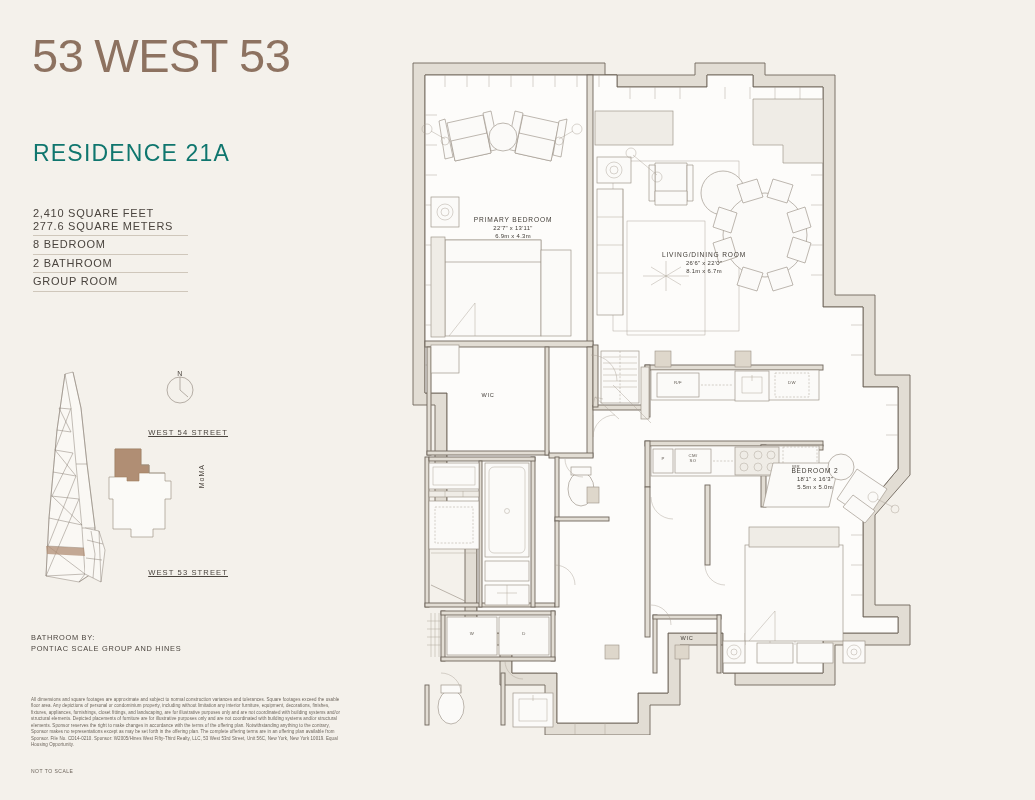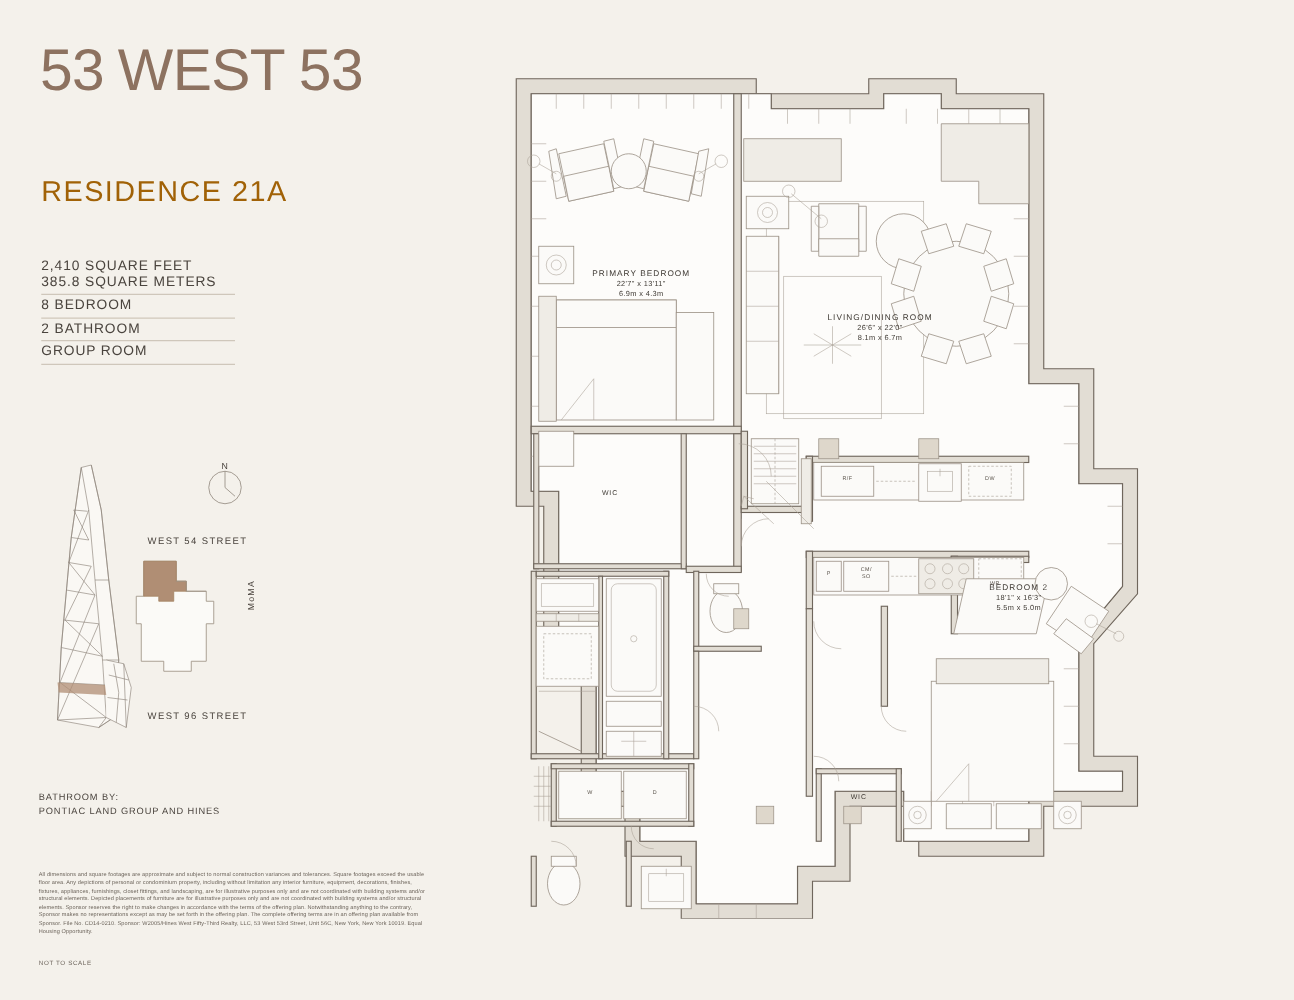--- a/index.html
+++ b/index.html
@@ -21,21 +21,21 @@
     position:absolute;left:32px;top:28px;
     font-size:47px;letter-spacing:-0.5px;
     color:#8d7260;font-weight:400;
     white-space:nowrap;
   }
   .brand .sp{display:inline-block;width:11px;}
 
   .residence{
     position:absolute;left:33px;top:140px;
     font-size:23px;letter-spacing:1.2px;
-    color:#a16207;font-weight:400;
+    color:#0f766e;font-weight:400;
     white-space:nowrap;
   }
 
   .specs{position:absolute;left:33px;top:205px;width:155px;}
   .spec-row{
     border-bottom:1px solid #cfc7bb;
     padding:2px 0 3px 0;
   }
   .spec-line{
     font-size:11px;letter-spacing:0.75px;
@@ -47,21 +47,21 @@
   .keyplan{position:absolute;left:30px;top:368px;width:230px;height:225px;}
   .tower{position:absolute;left:5px;top:0;}
   .compass{position:absolute;left:120px;top:2px;width:60px;height:52px;}
   .compass .n{
     position:absolute;left:0;top:0;width:60px;text-align:center;
     font-size:7px;letter-spacing:0.5px;color:#4a443e;
   }
   .street{
     position:absolute;
     font-size:7.6px;letter-spacing:1.1px;
-    color:#4a443e;white-space:nowrap;text-align:center;
+    color:#4a443e;white-space:nowrap;text-align:right;text-decoration:underline;
   }
   .st-54{left:58px;top:60px;width:140px;}
   .st-53{left:58px;top:200px;width:140px;}
   .moma{
     position:absolute;left:168px;top:96px;
     font-size:7px;letter-spacing:1px;color:#4a443e;
     writing-mode:vertical-rl;transform:rotate(180deg);
     white-space:nowrap;
   }
   .blockplan{position:absolute;left:75px;top:75px;}
@@ -108,21 +108,21 @@
 
     <div class="brand">
       <span>53</span><span class="sp"></span><span>WEST</span><span class="sp"></span><span>53</span>
     </div>
 
     <div class="residence">RESIDENCE 21A</div>
 
     <div class="specs">
       <div class="spec-row">
         <div class="spec-line">2,410 SQUARE FEET</div>
-        <div class="spec-line">385.8 SQUARE METERS</div>
+        <div class="spec-line">277.6 SQUARE METERS</div>
       </div>
       <div class="spec-row">
         <div class="spec-line">8 BEDROOM</div>
       </div>
       <div class="spec-row">
         <div class="spec-line">2 BATHROOM</div>
       </div>
       <div class="spec-row">
         <div class="spec-line">GROUP ROOM</div>
       </div>
@@ -151,35 +151,35 @@
       <div class="compass">
         <div class="n">N</div>
         <svg width="60" height="40" viewBox="0 0 60 40">
           <circle cx="30" cy="20" r="13" fill="none" stroke="#8a8076" stroke-width="0.6"></circle>
           <path d="M30 20 L30 7" stroke="#8a8076" stroke-width="0.6"></path>
           <path d="M30 20 L38 27" stroke="#8a8076" stroke-width="0.6"></path>
         </svg>
       </div>
 
       <div class="street st-54">WEST 54 STREET</div>
-      <div class="street st-53">WEST 96 STREET</div>
+      <div class="street st-53">WEST 53 STREET</div>
       <div class="moma">MoMA</div>
 
       <svg class="blockplan" width="90" height="120" viewBox="0 0 90 120">
         <g stroke="#a09588" stroke-width="0.7" fill="#fbfaf7">
           <path d="M10 6 L36 6 L36 22 L44 22 L44 30 L60 30 L60 38 L66 38 L66 56 L60 56 L60 86 L48 86 L48 94 L26 94 L26 86 L8 86 L8 56 L4 56 L4 34 L10 34 Z"></path>
         </g>
         <path d="M10 6 L36 6 L36 22 L44 22 L44 30 L34 30 L34 38 L22 38 L22 34 L10 34 Z" fill="#b08e74" stroke="#a2805f" stroke-width="0.6"></path>
         <path d="M36 22 L44 22 L44 30 L60 30" fill="none" stroke="#a09588" stroke-width="0.7"></path>
       </svg>
     </div>
 
     <div class="developed">
       <div>BATHROOM BY:</div>
-      <div>PONTIAC LAND GROUP AND HINES</div>
+      <div>PONTIAC SCALE GROUP AND HINES</div>
     </div>
 
     <div class="disclaimer">All dimensions and square footages are approximate and subject to normal construction variances and tolerances. Square footages exceed the usable floor area. Any depictions of personal or condominium property, including without limitation any interior furniture, equipment, decorations, finishes, fixtures, appliances, furnishings, closet fittings, and landscaping, are for illustrative purposes only and are not coordinated with building systems and/or structural elements. Depicted placements of furniture are for illustrative purposes only and are not coordinated with building systems and/or structural elements. Sponsor reserves the right to make changes in accordance with the terms of the offering plan. Notwithstanding anything to the contrary, Sponsor makes no representations except as may be set forth in the offering plan. The complete offering terms are in an offering plan available from Sponsor. File No. CD14-0210. Sponsor: W2005/Hines West Fifty-Third Realty, LLC, 53 West 53rd Street, Unit 56C, New York, New York 10019. Equal Housing Opportunity.</div>
     <div class="notoscale">NOT TO SCALE</div>
   </div>
 
   <div class="plan">
     <svg width="615" height="690" viewBox="0 0 615 690">
       <defs>
         <style>

